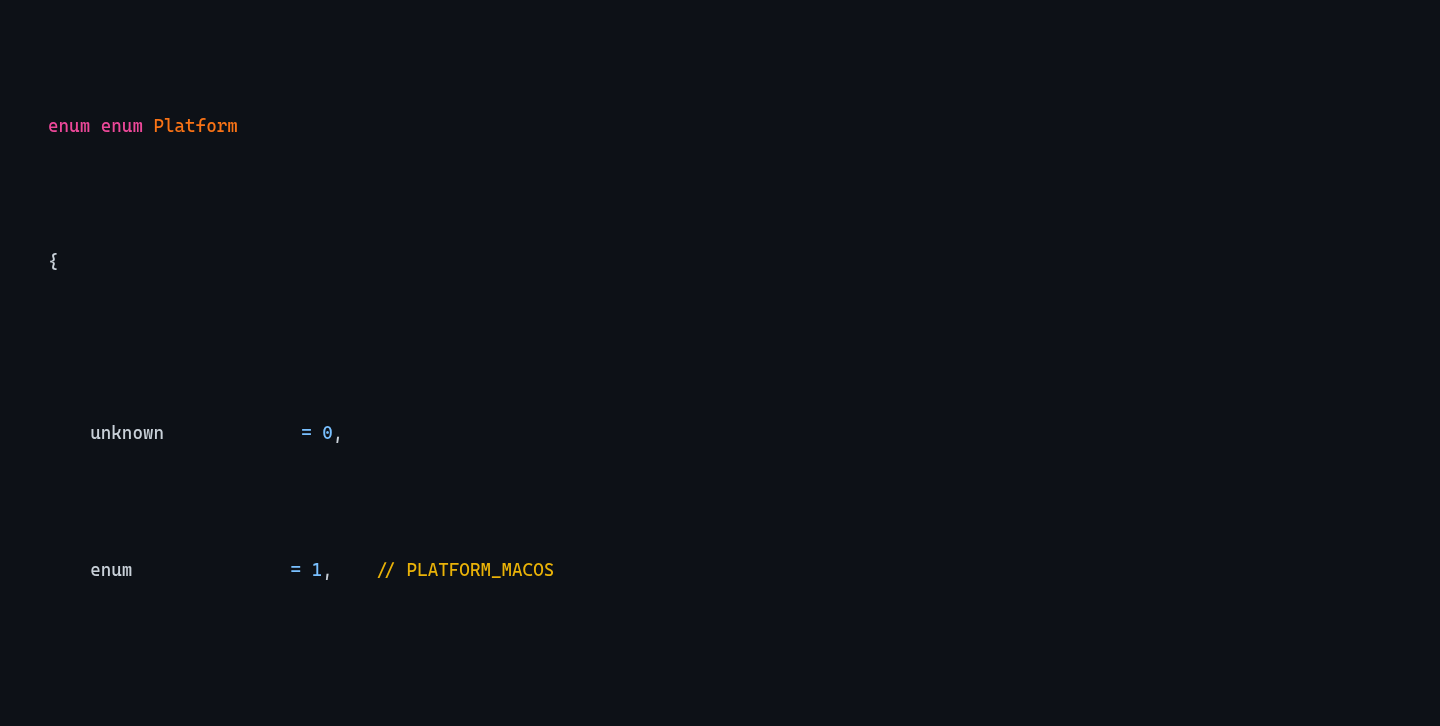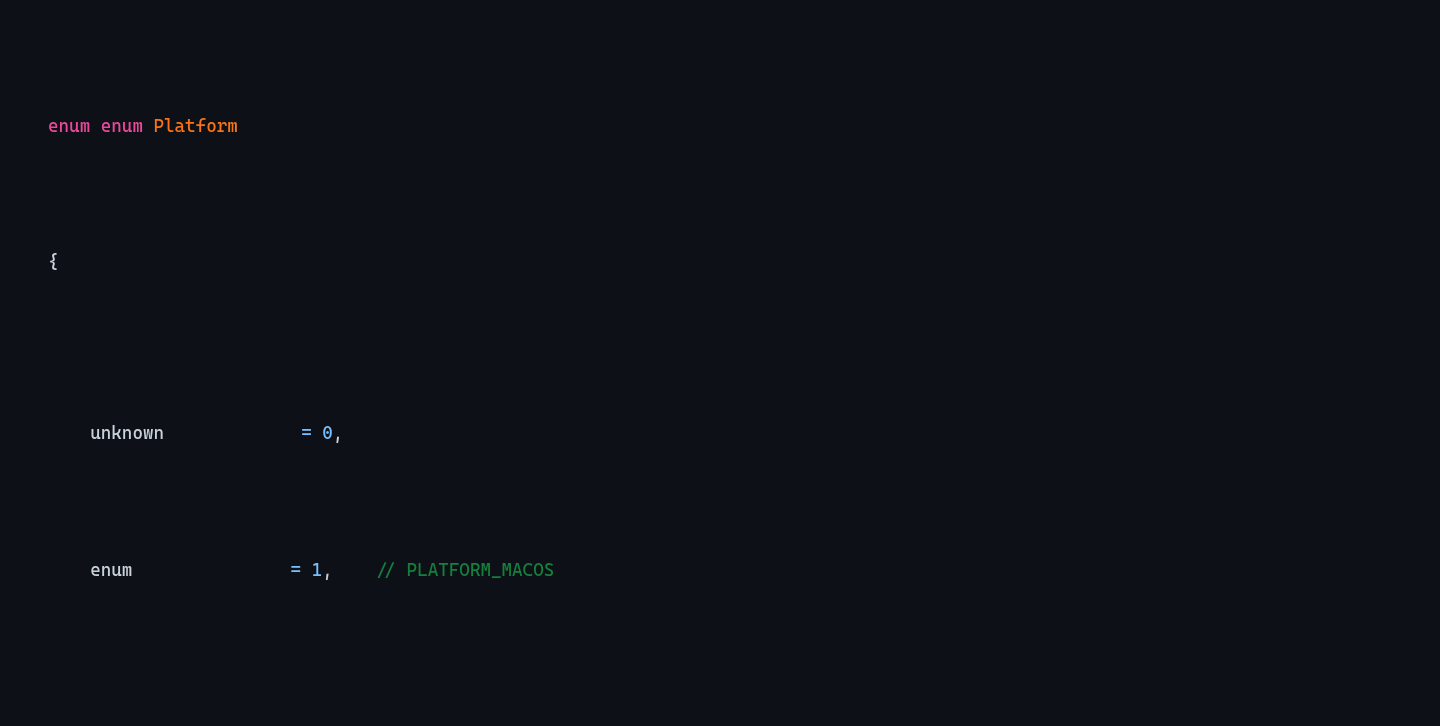--- a/index.html
+++ b/index.html
@@ -20,21 +20,21 @@
   .line {
     padding: 0 0 0 48px;
     position: relative;
   }
   .kw-storage { color: #ec4899; }      
   .type-name  { color: #f97316; }
   .ident      { color: #c9d1d9; }
   .punct      { color: #c9d1d9; }
   .op         { color: #79c0ff; }
   .num        { color: #79c0ff; }
-  .comment    { color: #15803d; }
+  .comment    { color: #eab308; }
 </style>
 </head>
 <body>
 
 <div class="editor">
   
   <div class="line"><span class="kw-storage">enum</span><span class="punct"> </span><span class="kw-storage">enum</span><span class="punct"> </span><span class="type-name">Platform</span></div>
   
   <div class="line"><span class="punct">{</span></div>
 

